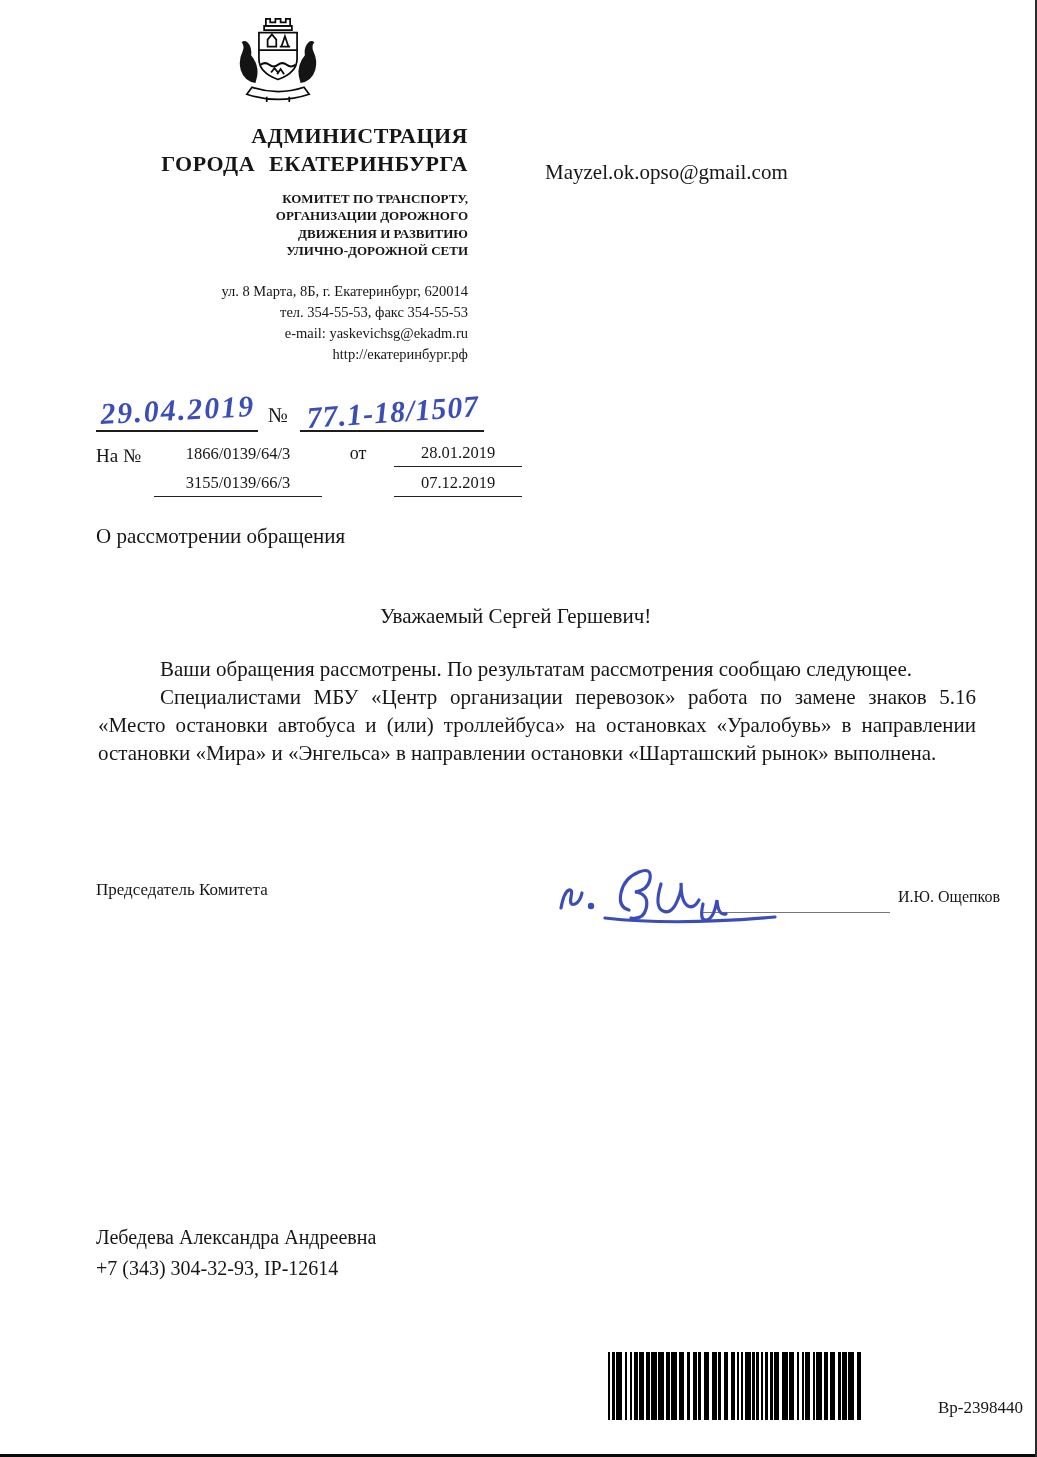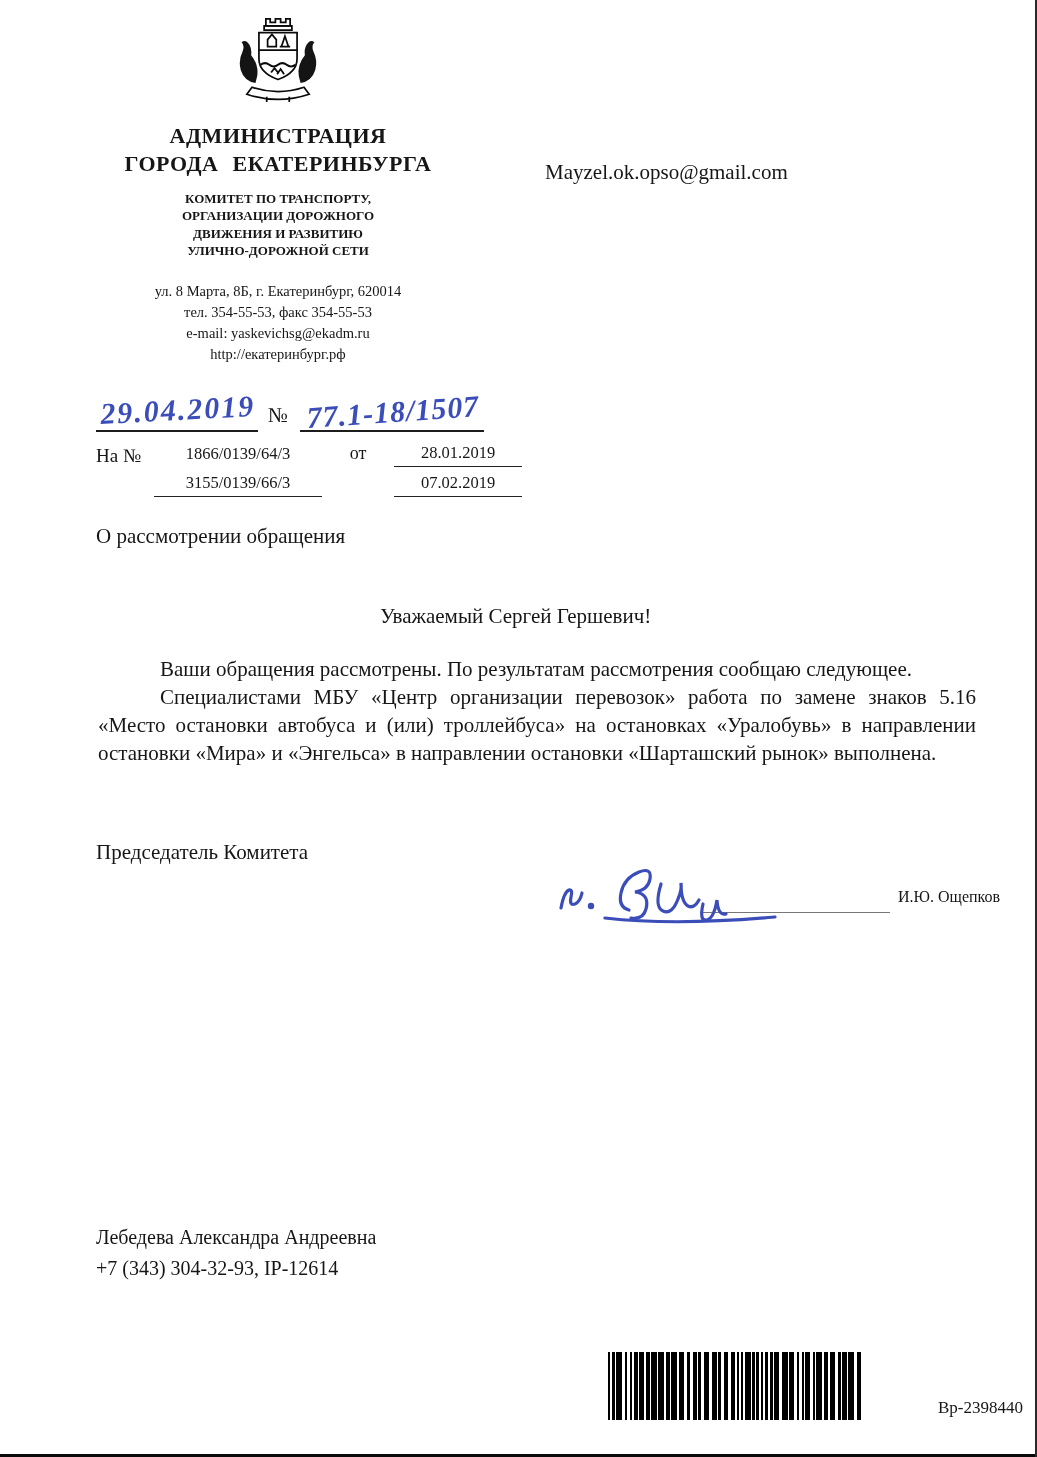--- a/index.html
+++ b/index.html
@@ -12,21 +12,21 @@
     color:#161616;
     overflow:hidden;
   }
   
   .scan-edge-bottom { position:absolute; left:0; right:0; bottom:0; height:3px; background:#0a0a0a; }
   .scan-edge-right  { position:absolute; top:0; bottom:0; right:0; width:2px; background:#2a2a2a; }
 
   
   .letterhead-left {
     position:absolute; left:88px; top:12px; width:380px;
-    text-align:center;
+    text-align:right;
   }
   .emblem { width:104px; height:96px; margin:0 auto; }
   .org-name { margin-top:14px; font-weight:bold; font-size:22px; line-height:1.28; letter-spacing:0.5px; }
   .org-name .wide-gap { word-spacing:8px; }
   .committee { margin-top:12px; font-weight:bold; font-size:13px; line-height:1.32; }
   .addr-block { margin-top:22px; font-size:14.5px; line-height:1.45; }
 
   .recipient {
     position:absolute; left:545px; top:126px; font-size:21px;
   }
@@ -64,21 +64,21 @@
   
   .subject { position:absolute; left:96px; top:524px; font-size:21px; }
   .salutation { position:absolute; left:380px; top:604px; font-size:21px; }
   .letter-body {
     position:absolute; left:98px; top:656px; width:878px;
     font-size:21px; line-height:1.33; text-align:justify;
   }
   .letter-body p { text-indent:62px; }
 
   
-  .sig-title { position:absolute; left:96px; top:840px; font-size:21px; }
+  .sig-title { position:absolute; left:96px; top:880px; font-size:17px; }
   .sig-line  { position:absolute; left:700px; top:912px; width:190px; height:0; border-bottom:1.5px solid #777; }
   .sig-mark  { position:absolute; left:545px; top:852px; width:250px; height:85px; }
   .sig-name  { position:absolute; left:898px; top:888px; font-size:16px; }
 
   
   .contact-block { position:absolute; left:96px; top:1222px; font-size:20px; line-height:1.55; }
   .barcode {
     position:absolute; left:608px; top:1352px; width:262px; height:68px;
     display:flex; align-items:stretch; overflow:hidden;
   }
@@ -142,21 +142,21 @@
   </div>
 
   <div class="ref-grid">
     <span class="ref-label">На №</span>
     <span class="ref-num">1866/0139/64/3</span>
     <span class="ref-ot">от</span>
     <span class="ref-date u">28.01.2019</span>
     <span></span>
     <span class="ref-num u">3155/0139/66/3</span>
     <span></span>
-    <span class="ref-date u">07.02.2019</span>
+    <span class="ref-date u">07.12.2019</span>
   </div>
 
   <div class="subject">О рассмотрении обращения</div>
   <div class="salutation">Уважаемый Сергей Гершевич!</div>
 
   <div class="letter-body">
     <p>Ваши обращения рассмотрены. По результатам рассмотрения сообщаю следующее.</p>
     <p>Специалистами МБУ «Центр организации перевозок» работа по замене знаков 5.16 «Место остановки автобуса и (или) троллейбуса» на остановках «Уралобувь» в направлении остановки «Мира» и «Энгельса» в направлении остановки «Шарташский рынок» выполнена.</p>
   </div>
 

